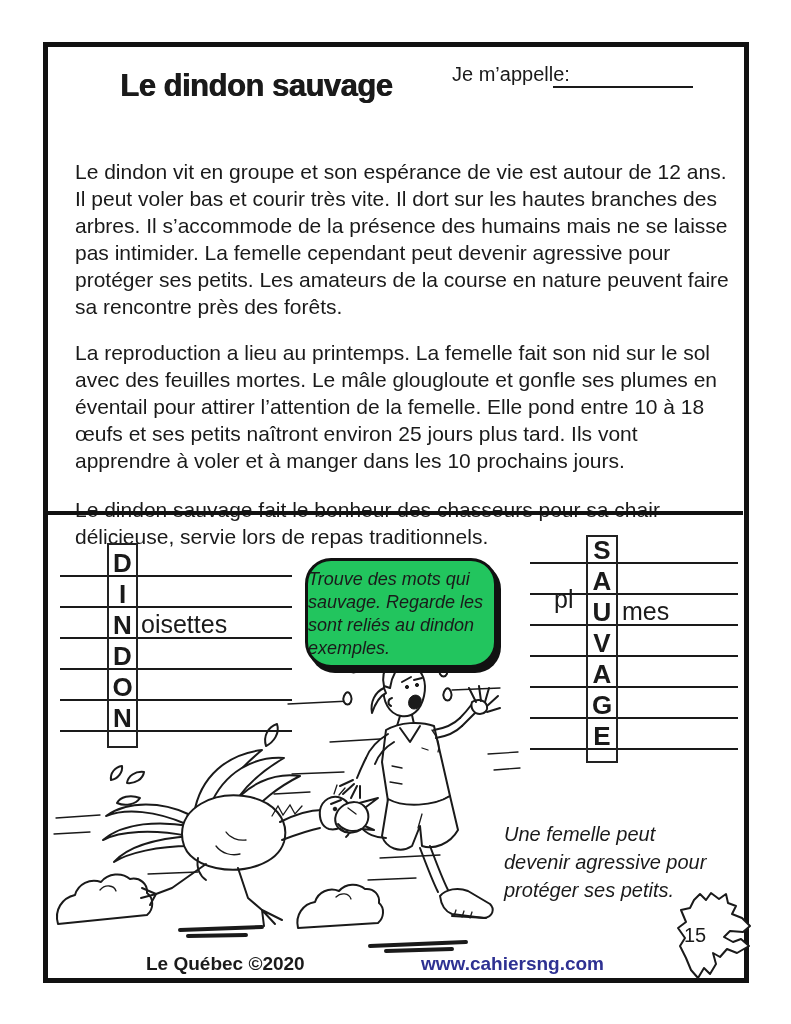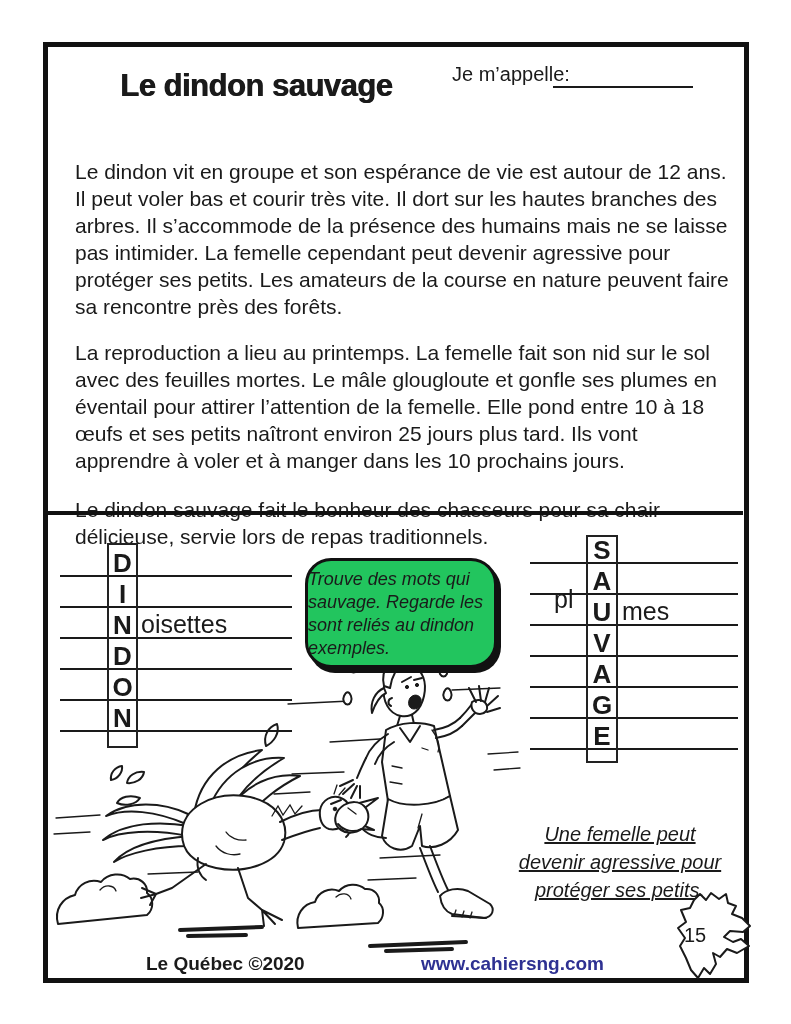--- a/index.html
+++ b/index.html
@@ -15,22 +15,22 @@
   .para{left:75px;width:660px;font-size:21px;line-height:27px;margin-top:41px;}
   .divider{left:48px;top:511px;width:695px;height:4px;background:#111;}
   .wline{height:2px;background:#1a1a1a;}
   .acro-box{border:2px solid #222;box-sizing:border-box;background:transparent;}
   .acro-letter{font-size:26px;font-weight:bold;height:26px;line-height:26px;text-align:center;}
   .example-word{font-size:25px;height:26px;line-height:26px;}
   .bubble{left:305px;top:541px;width:192px;height:110px;box-sizing:border-box;
           border:3px solid #111;border-radius:26px;background:#22c55e;
           box-shadow:4px 5px 0 #111;text-align:left;
           font-style:italic;font-size:18px;line-height:23px;padding-top:7px;margin-top:17px;}
-  .caption{left:492px;top:820px;width:256px;text-align:center;font-style:italic;
-           font-size:20px;line-height:28px;text-decoration:underline;}
+  .caption{left:504px;top:820px;width:256px;font-style:italic;
+           font-size:20px;line-height:28px;}
   .footer-copy{left:146px;top:953px;font-size:19px;font-weight:bold;}
   .footer-site{left:421px;top:953px;font-size:19px;font-weight:bold;color:#2e3192;}
   .page-num{left:684px;top:924px;width:36px;font-size:20px;}
   svg .ln{fill:none;stroke:#1a1a1a;stroke-width:2;stroke-linecap:round;stroke-linejoin:round;}
   svg .fw{fill:#fff;stroke:#1a1a1a;stroke-width:2;stroke-linecap:round;stroke-linejoin:round;}
   svg .thin{fill:none;stroke:#1a1a1a;stroke-width:1.3;stroke-linecap:round;}
   svg .thick{fill:none;stroke:#1a1a1a;stroke-width:4;stroke-linecap:round;}
   svg .dark{fill:#1a1a1a;stroke:#1a1a1a;}
 </style>
 </head>

